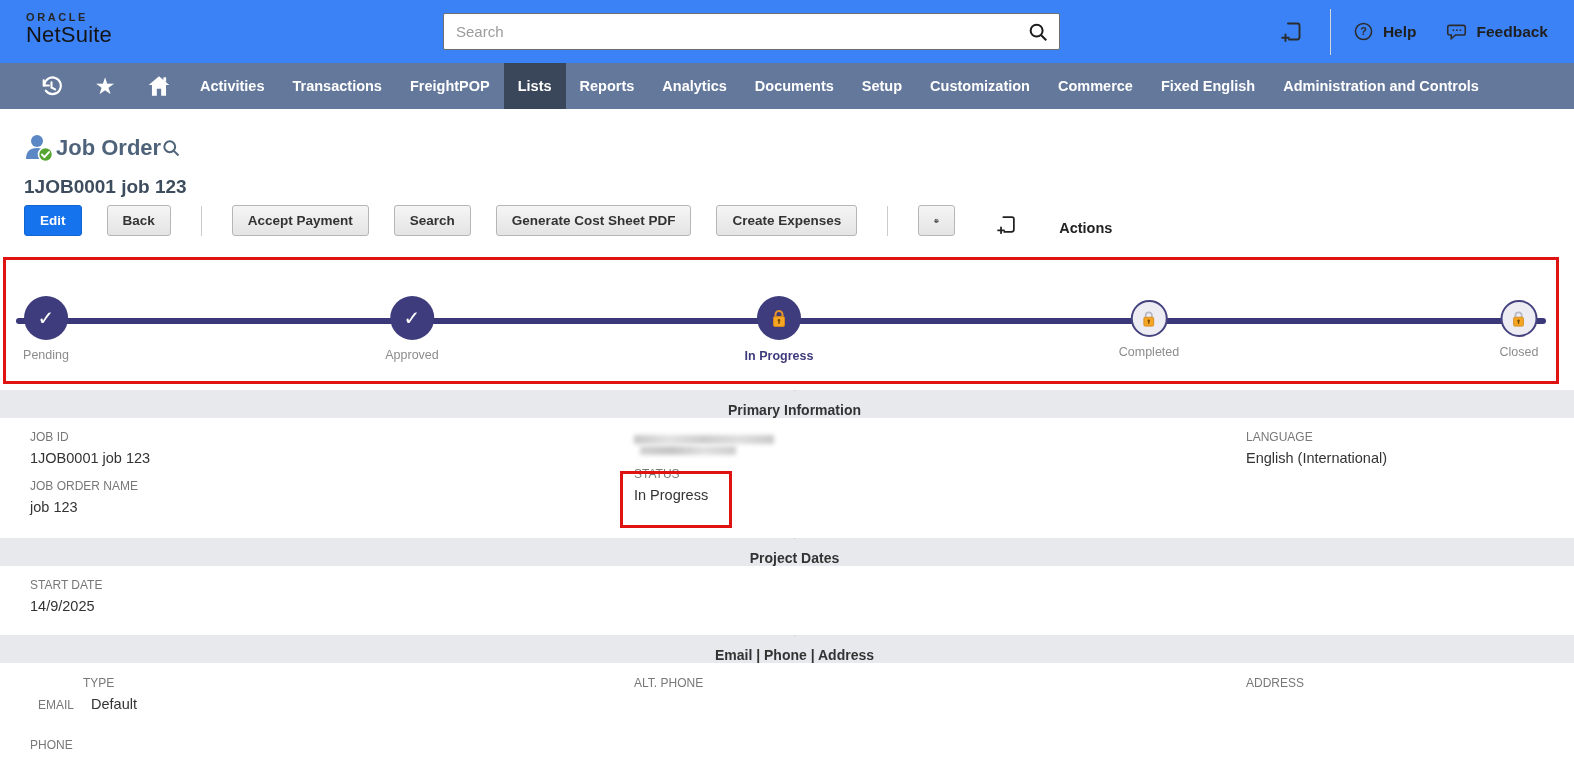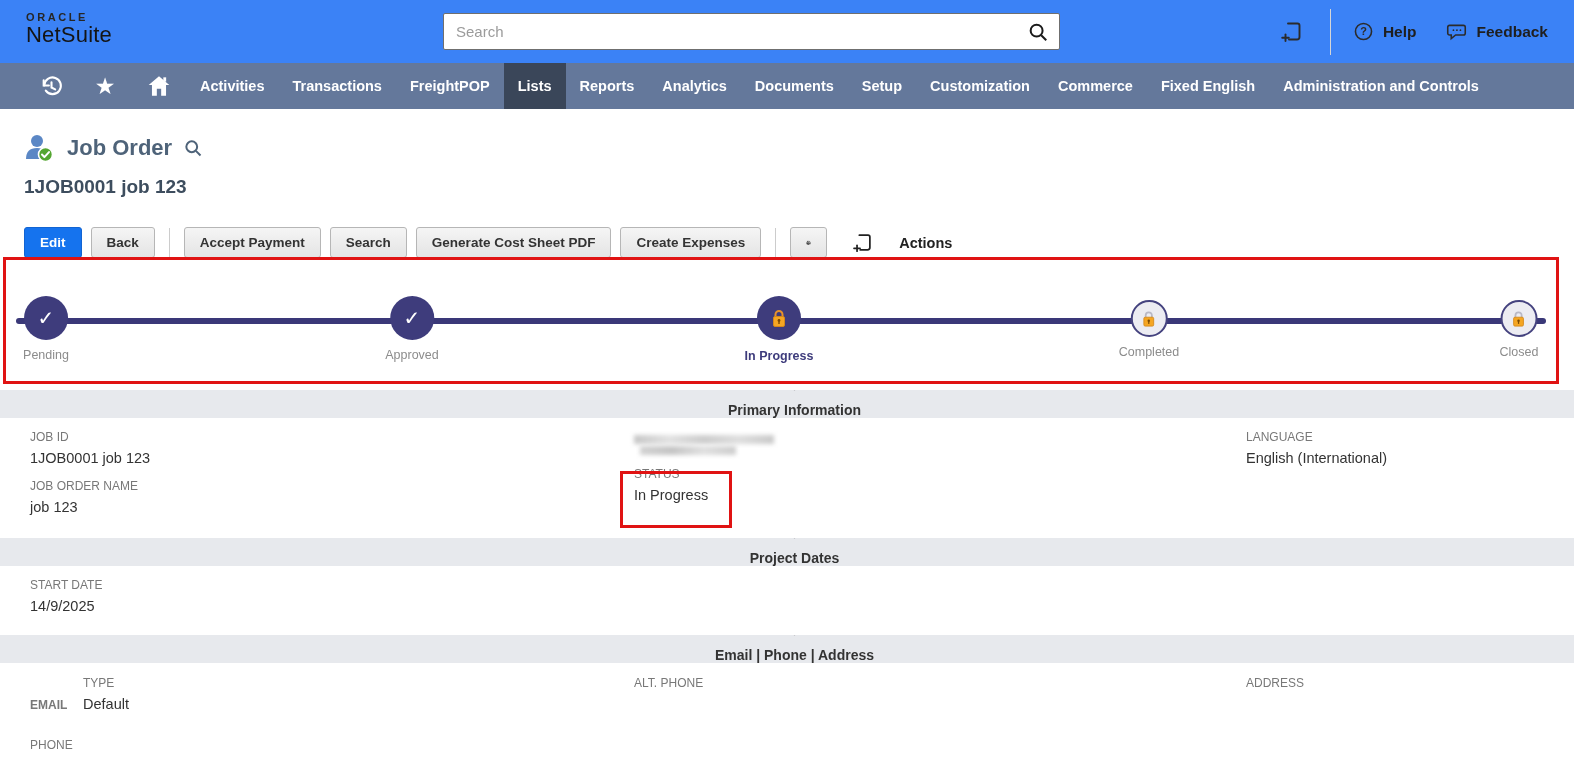--- a/index.html
+++ b/index.html
@@ -27,26 +27,26 @@
 
   
   .nav { position:absolute; left:0; top:63px; width:100%; height:46px; background:#64789b; display:flex; align-items:stretch; padding-left:24px; overflow:hidden; }
   .nav-icon { width:54px; display:flex; align-items:center; justify-content:center; cursor:pointer; color:#fff; }
   .nav-icon .star-glyph { font-size:23px; line-height:1; }
   .nav-item { display:flex; align-items:center; padding:0 14px; color:#fff; font-size:14.5px; font-weight:600; cursor:pointer; white-space:nowrap; }
   .nav-item.active { background:#3a4659; }
   .nav-item:first-of-type { margin-left:12px; }
 
   
-  .title-row { position:absolute; left:24px; top:133px; display:flex; align-items:center; gap:11px; }
+  .title-row { position:absolute; left:24px; top:133px; display:flex; align-items:center; }
   .title-row .rec-title { font-size:22px; font-weight:700; color:#4e6379; }
   .record-name { position:absolute; left:24px; top:176px; font-size:19px; font-weight:700; color:#3d4d5e; }
 
   
-  .toolbar { position:absolute; left:24px; top:227px; display:flex; align-items:center; gap:9px; }
+  .toolbar { position:absolute; left:24px; top:205px; display:flex; align-items:flex-end; gap:25px; }
   .btn { height:31px; border-radius:3px; font-size:13.5px; font-weight:700; font-family:inherit; cursor:pointer; padding:0 15px; }
   .btn-primary { background:#1573ee; border:1px solid #1264d2; color:#fff; }
   .btn-gray { background:linear-gradient(#f5f5f5,#e4e4e4); border:1px solid #b6b6b6; color:#333; }
   .tb-divider { width:1px; height:30px; background:#ccc; margin:0 5px; }
   .icon-btn { width:37px; display:flex; align-items:center; justify-content:center; }
   .toolbar .pin-icon { width:22px; height:22px; margin:0 0 0 16px; }
   .actions-label { font-size:14.5px; font-weight:600; color:#222; margin-left:16px; cursor:pointer; }
 
   
   .wf-annotation { position:absolute; left:3px; top:257px; width:1556px; height:127px; border:3px solid #e01313; }
@@ -70,21 +70,21 @@
   .f-label { font-size:12px; color:#787878; line-height:15px; margin-bottom:4px; }
   .f-value { font-size:14.5px; color:#333; line-height:18px; }
   .redacted { margin-top:5px; }
   .redacted .r1 { width:140px; height:9px; background:linear-gradient(90deg,#c6c6c6,#e2e2e2,#cccccc,#dedede,#c9c9c9); filter:blur(2px); }
   .redacted .r2 { width:96px; height:9px; margin:2px 0 0 6px; background:linear-gradient(90deg,#d2d2d2,#c4c4c4,#e0e0e0,#cdcdcd); filter:blur(2px); }
   .bar-dates { margin-top:6px; }
   .bar-contact { margin-top:4px; }
   .contact-grid { display:grid; grid-template-columns:604px 612px auto; padding:10px 0 20px 30px; }
   .email-block .type-row { padding-left:53px; }
   .email-block .email-row { display:flex; align-items:baseline; margin-top:4px; }
-  .email-block .email-row .f-label { width:48px; margin:0 5px 0 0;font-weight:bold; }
+  .email-block .email-row .f-label { width:48px; margin:0 5px 0 8px; }
   .email-block .phone-row { margin-top:22px; }
   .mid-block .fax-row { margin-top:32px; }
 
   .status-annotation { position:absolute; left:620px; top:471px; width:112px; height:57px; border:3px solid #e01313; pointer-events:none; }
 </style>
 </head>
 <body>
 
 <div class="top-strip"></div>
 

